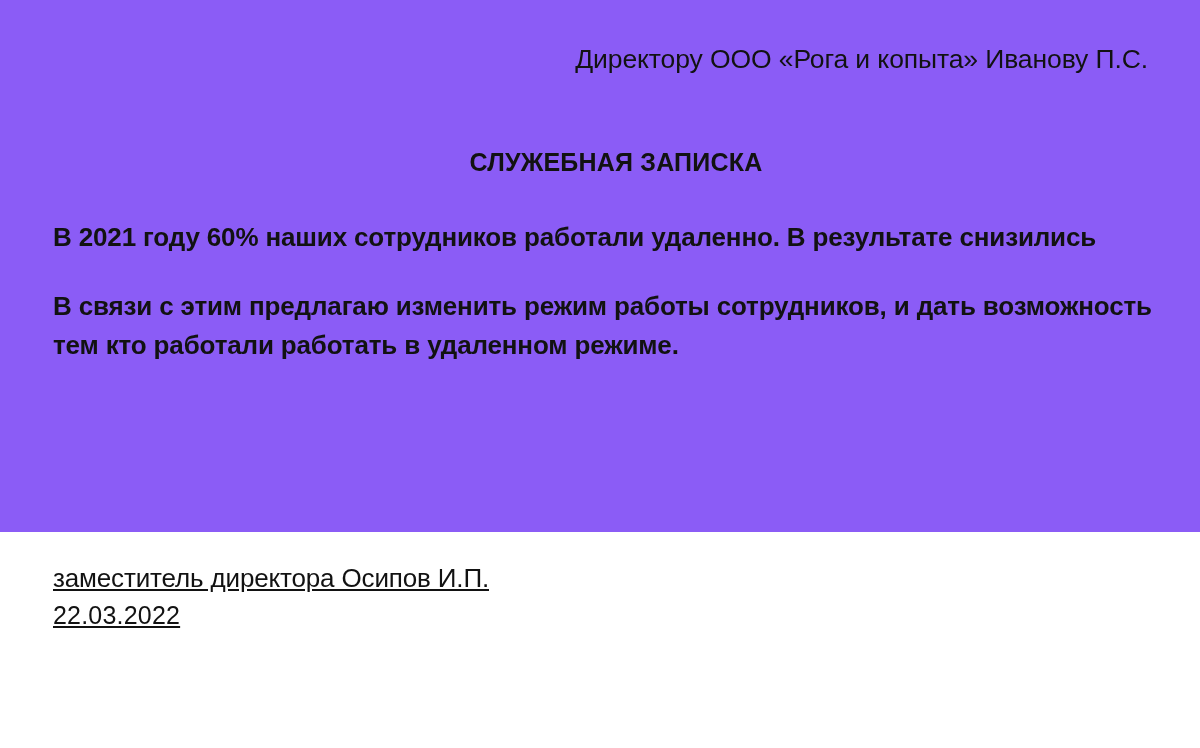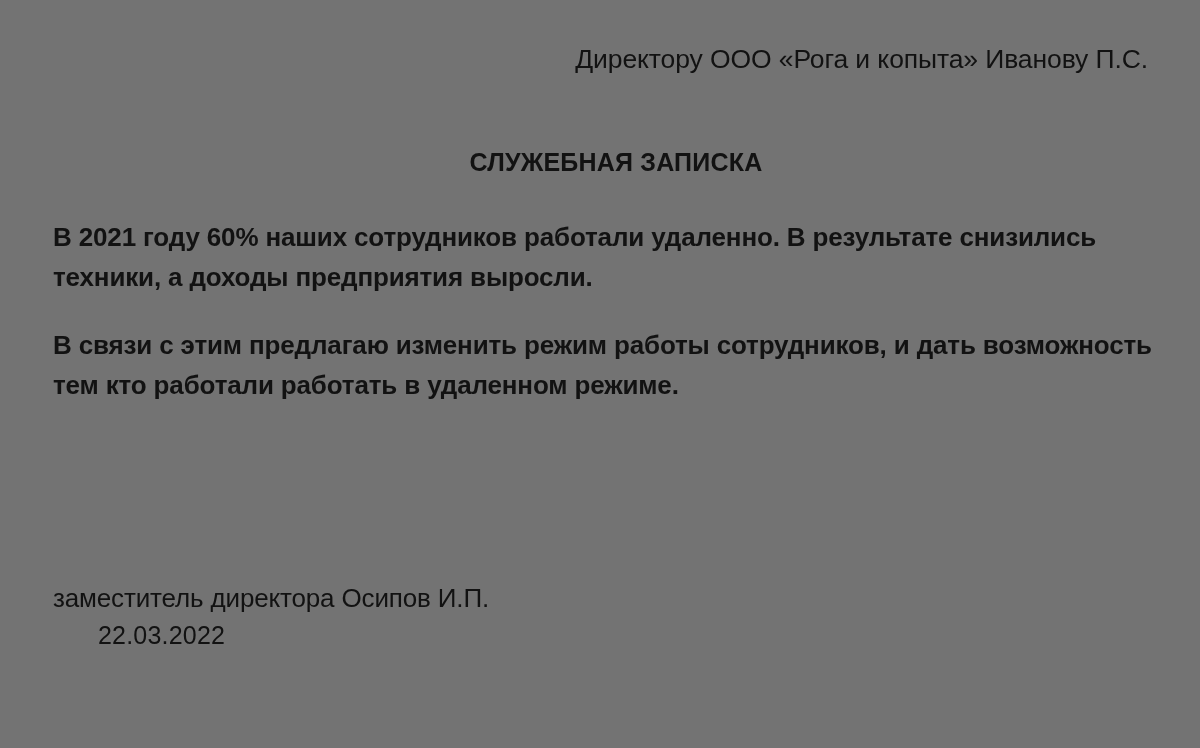--- a/index.html
+++ b/index.html
@@ -13,23 +13,23 @@
     background: #ffffff;
     font-family: "Liberation Sans", sans-serif;
     color: #121212;
     -webkit-font-smoothing: antialiased;
     overflow: hidden;
   }
 
   .page {
     position: relative;
     width: 1200px;
-    height: 748px;
+    height: 532px;
     box-sizing: border-box;
-    background: #737373;
+    background: #8b5cf6;
   }
 
   
   .addressee {
     position: absolute;
     top: 43px;
     right: 52px;
     text-align: right;
     font-size: 26.5px;
     line-height: 1.25;
@@ -65,23 +65,24 @@
     letter-spacing: -0.15px;
     margin: 0 0 29px 0;
   }
   .para:last-child { margin-bottom: 16px; }
 
   .para .ln { display: block; }
 
   
   .signature-block {
     position: absolute;
-    top: 580px;
+    top: 560px;
     left: 53px;
     width: 1104px;
+    text-decoration: underline;
   }
 
   .sig-line {
     font-size: 26px;
     line-height: 37px;
     letter-spacing: -0.15px;
     display: block;
   }
 
   .sig-autograph {
@@ -90,37 +91,35 @@
     line-height: 35px;
     letter-spacing: 0px;
     display: block;
   }
 
   .sig-date {
     font-size: 25px;
     line-height: 36px;
     letter-spacing: 0.2px;
     display: block;
-    margin-left: 45px;
   }
 </style>
 </head>
 <body>
 
 <div class="page">
 
   <div class="addressee">Директору ООО «Рога и копыта» Иванову П.С.</div>
 
   <div class="doc-title">СЛУЖЕБНАЯ ЗАПИСКА</div>
 
   <div class="body-block">
 
     <p class="para">
       <span class="ln">В 2021 году 60% наших сотрудников работали удаленно. В результате снизились</span>
-      <span class="ln">техники, а доходы предприятия выросли.</span>
     </p>
 
 
     <p class="para">
       <span class="ln">В связи с этим предлагаю изменить режим работы сотрудников, и дать возможность</span>
       <span class="ln">тем кто работали работать в удаленном режиме.</span>
     </p>
 
   </div>
 

